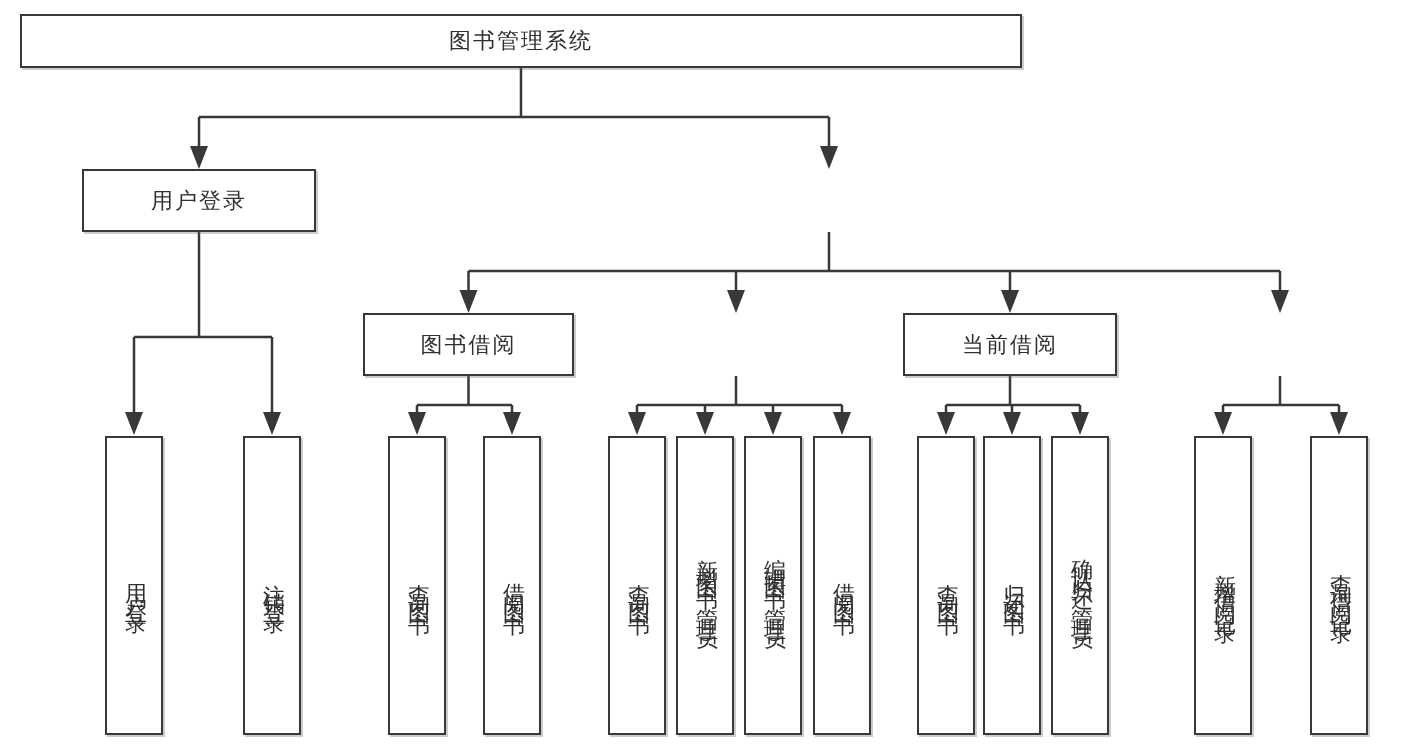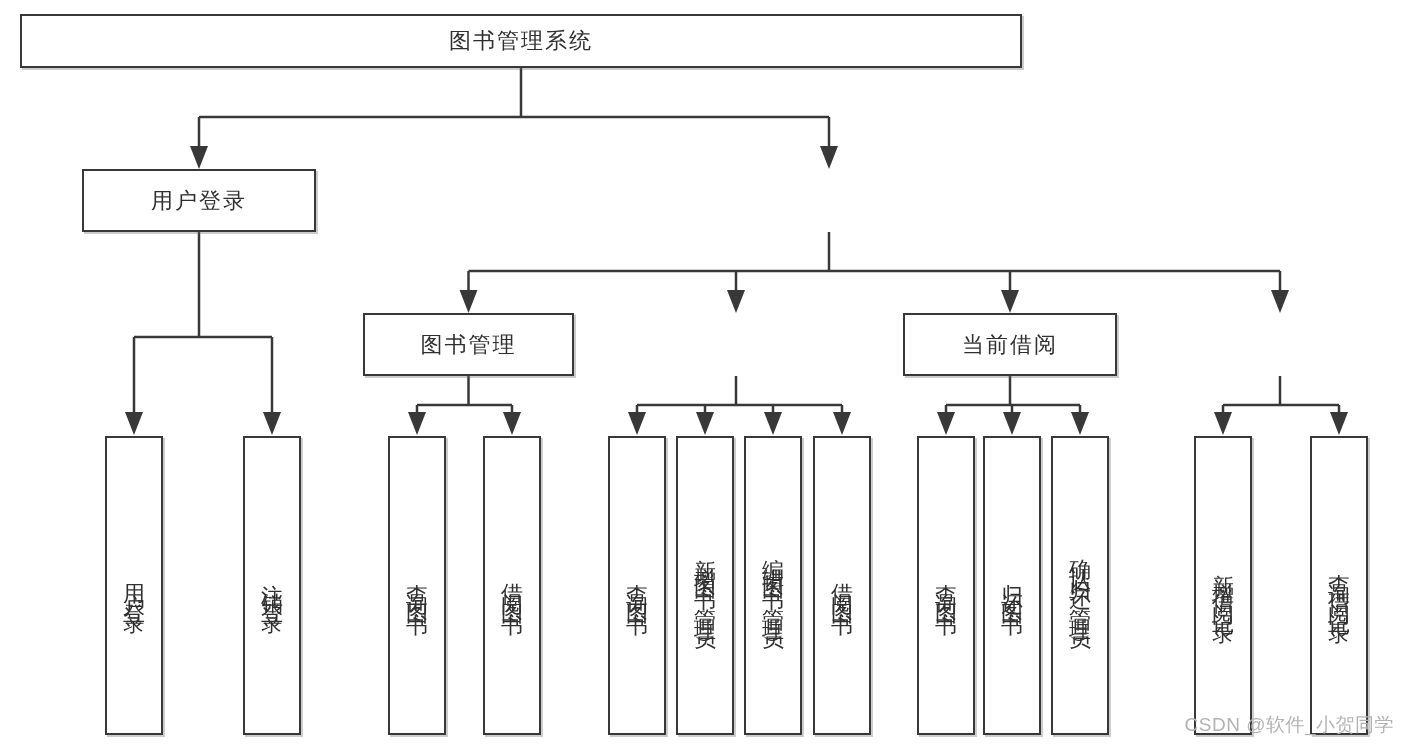--- a/index.html
+++ b/index.html
@@ -1,21 +1,21 @@
 <!DOCTYPE html>
 <html><head>
 <meta charset="utf-8">
 <style>
   html, body { margin: 0; padding: 0; background: #ffffff; }
   .canvas {
     position: relative;
     width: 1405px;
     height: 747px;
     background: #ffffff;
-    font-family: Liberation Sans, sans-serif;
+    font-family: Liberation Mono, monospace;
     overflow: hidden;
   }
   .connector-layer {
     position: absolute;
     left: 0; top: 0;
     width: 1405px; height: 747px;
     z-index: 1;
   }
   .connector-layer path {
     stroke: #383838;
@@ -113,21 +113,21 @@
 
   <div class="box h" style="left:20px; top:14px; width:1002px; height:54px">
     <span class="lbl">图书管理系统</span>
   </div>
 
   <div class="box h" style="left:82px; top:169px; width:234px; height:63px">
     <span class="lbl">用户登录</span>
   </div>
 
   <div class="box h" style="left:363px; top:313px; width:211px; height:63px">
-    <span class="lbl">图书管理</span>
+    <span class="lbl">图书借阅</span>
   </div>
   <div class="box h" style="left:903px; top:313px; width:214px; height:63px">
     <span class="lbl">当前借阅</span>
   </div>
 
   <div class="box v" style="left:105px; top:436px; width:58px; height:299px">
     <span class="lbl">用户登录</span>
   </div>
   <div class="box v" style="left:243px; top:436px; width:58px; height:299px">
     <span class="lbl">注销登录</span>
@@ -163,15 +163,14 @@
     <span class="lbl">确认归还（管理员）</span>
   </div>
 
   <div class="box v" style="left:1194px; top:436px; width:58px; height:299px">
     <span class="lbl">新增借阅记录</span>
   </div>
   <div class="box v" style="left:1310px; top:436px; width:58px; height:299px">
     <span class="lbl">查询借阅记录</span>
   </div>
 
-  <div class="watermark">CSDN @软件_小贺同学</div>
 
 </div>
 
 </body></html>

